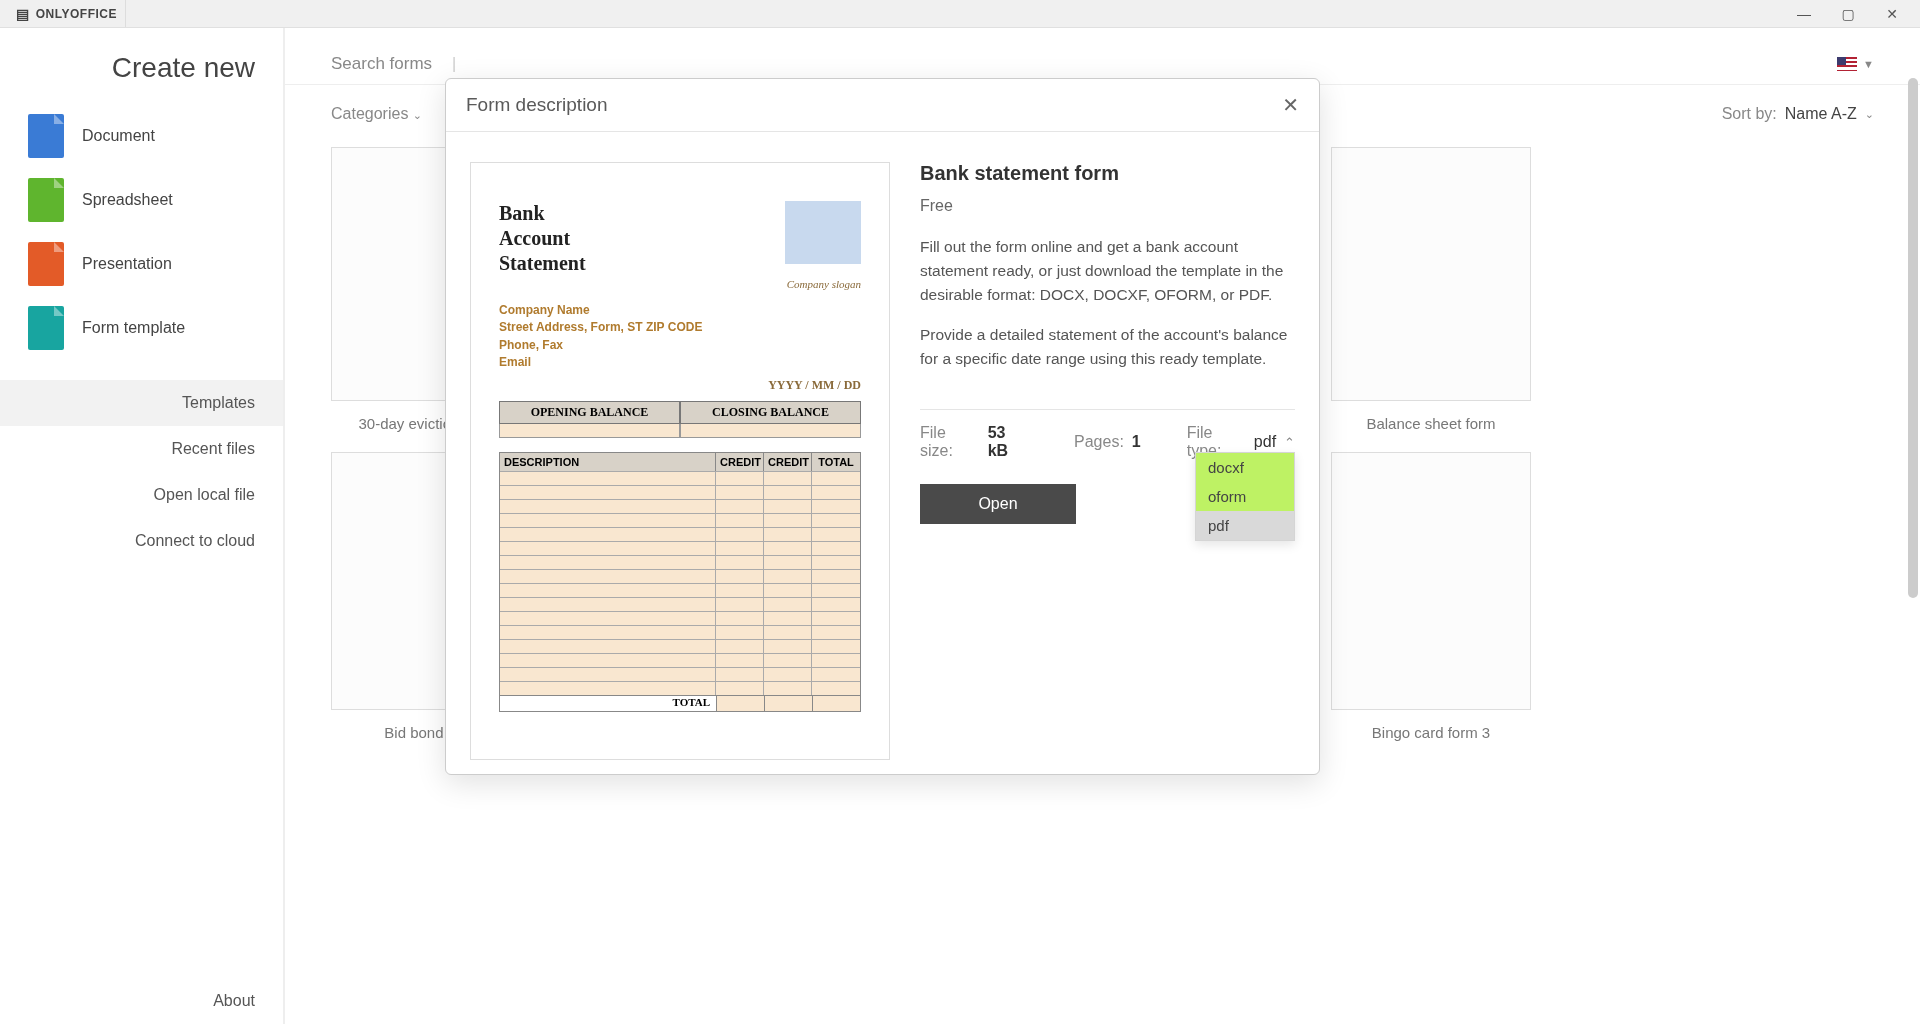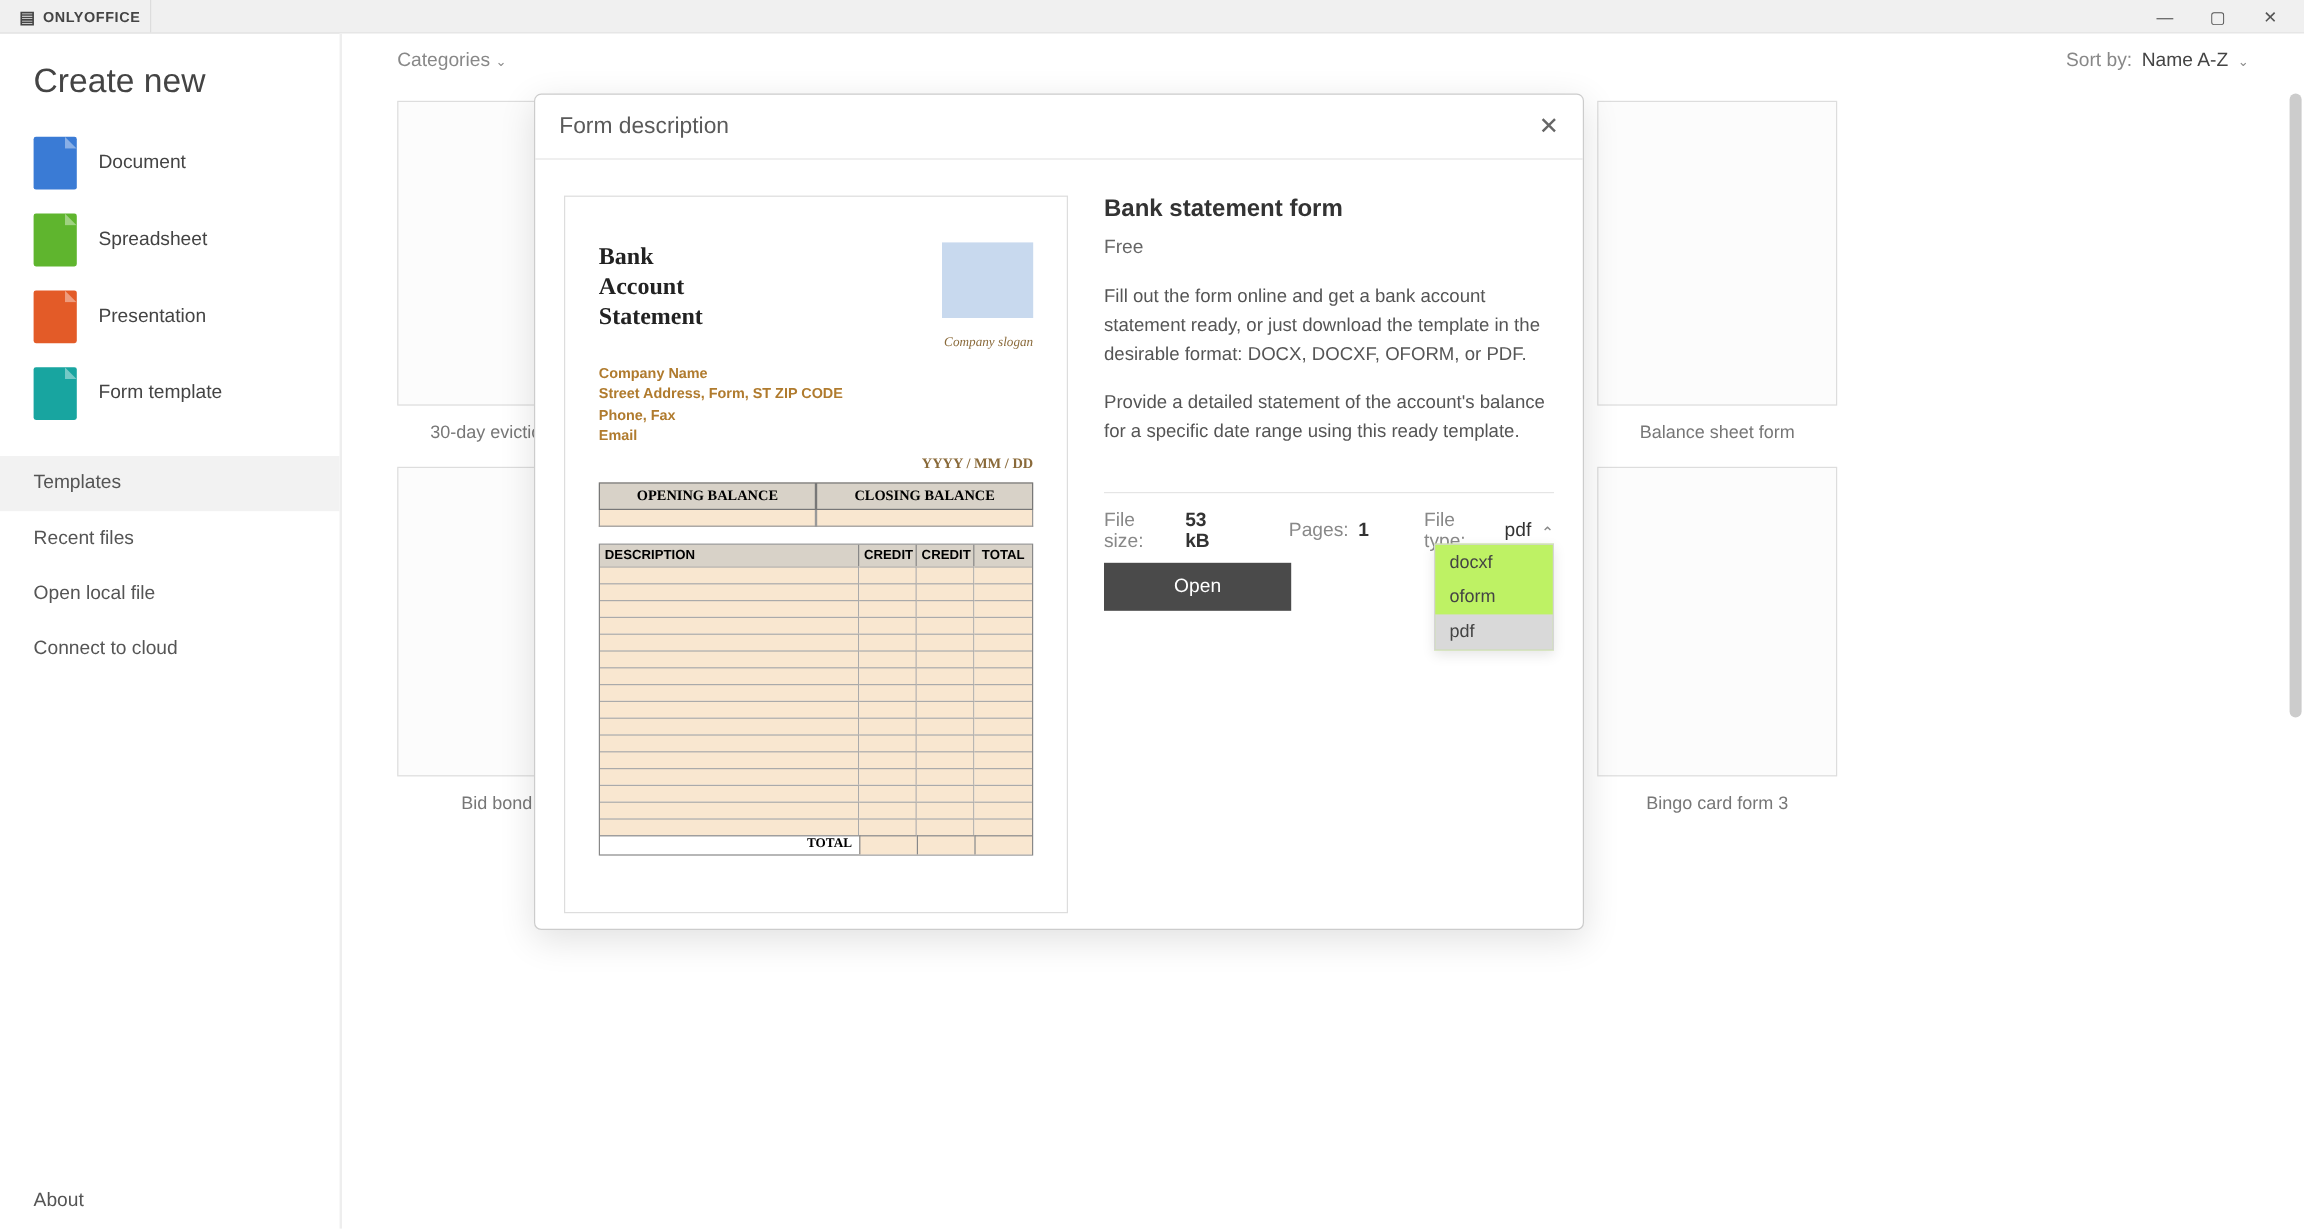--- a/index.html
+++ b/index.html
@@ -2,21 +2,21 @@
 <html><head>
 <meta charset="utf-8">
 <style>
   * { box-sizing: border-box; margin: 0; padding: 0; font-family: -apple-system, BlinkMacSystemFont, "Segoe UI", Arial, sans-serif; }
   body { width: 1920px; height: 1024px; background: #fff; overflow: hidden; position: relative; }
   .titlebar { height: 28px; background: #f0f0f0; border-bottom: 1px solid #e0e0e0; display: flex; align-items: center; padding: 0 8px; }
   .titlebar .logo-area { display: flex; align-items: center; gap: 6px; font-size: 12px; font-weight: 600; color: #444; letter-spacing: 0.5px; padding: 0 8px; height: 100%; border-right: 1px solid #ddd; }
   .titlebar .window-controls { margin-left: auto; display: flex; gap: 4px; }
   .titlebar .window-controls .win-btn { width: 40px; height: 28px; display: flex; align-items: center; justify-content: center; color: #555; font-size: 14px; }
   .app-body { display: flex; height: calc(100% - 28px); }
-  .sidebar { width: 283px; border-right: none; padding: 24px 0 0 0; display: flex; flex-direction: column; }
+  .sidebar { width: 283px; border-right: none; padding: 24px 0 0 0; display: flex; flex-direction: column; text-align: right; }
   .sidebar h1 { font-size: 28px; font-weight: 400; color: #444; padding: 0 28px 20px; }
   .create-item { display: flex; align-items: center; gap: 18px; padding: 10px 28px; color: #444; font-size: 16px; }
   .create-item .icon { width: 36px; height: 44px; border-radius: 2px; position: relative; }
   .create-item .icon::after { content:""; position:absolute; top:0; right:0; width:10px; height:10px; background: rgba(255,255,255,0.4); clip-path: polygon(0 0, 100% 100%, 0 100%); }
   .icon-doc { background:#3a7bd5; }
   .icon-sheet { background:#5fb52e; }
   .icon-pres { background:#e35b28; }
   .icon-form { background:#18a5a0; }
   .nav-sep { height: 20px; }
   .nav-item { padding: 14px 28px; color: #555; font-size: 16px; }
@@ -72,21 +72,21 @@
   .details-pane { flex:1; display:flex; flex-direction:column; }
   .details-pane h3 { font-size:20px; color:#333; font-weight:700; margin-bottom:12px; }
   .price { color:#666; font-size:16px; margin-bottom:20px; }
   .desc-text { color:#555; font-size:15.5px; line-height:1.55; margin-bottom:16px; }
   .meta-sep { border-top:1px solid #e5e5e5; margin: 22px 0 14px; }
   .meta-row { display:flex; gap: 46px; align-items:center; font-size:16px; color:#888; position:relative;}
   .meta-row .mblock{ display:flex; gap:8px; align-items:center;}
   .meta-row strong { color:#333; font-weight:600; }
   .filetype { display:flex; align-items:center; gap:8px; margin-left:auto;}
   .filetype .dd-val { color:#333; font-weight:500;}
-  .open-btn { margin-top:8px; width:156px; height:40px; background:#4a4a4a; color:#fff; border:none; font-size:16px; font-weight:500; display:flex; align-items:center; justify-content:center;}
+  .open-btn { margin-top:24px; width:156px; height:40px; background:#4a4a4a; color:#fff; border:none; font-size:16px; font-weight:500; display:flex; align-items:center; justify-content:center;}
   .dropdown { position:absolute; right:0; top:28px; width:100px; background:#bef264; border:1px solid #d5d5d5; box-shadow:0 4px 10px rgba(0,0,0,0.1);margin-left:16px; }
   .dropdown .opt{ padding:6px 12px; font-size:15px; color:#444;}
   .dropdown .opt.selected{ background:#d9d9d9;}
 </style>
 </head>
 <body>
 
 <div class="titlebar">
   <div class="logo-area">
     <span style="font-size:14px;">▤</span>
@@ -122,20 +122,28 @@
     <div class="nav-item active"><span>Templates</span></div>
     <div class="nav-item"><span>Recent files</span></div>
     <div class="nav-item"><span>Open local file</span></div>
     <div class="nav-item"><span>Connect to cloud</span></div>
     <div class="bottom-nav">
       <div class="nav-item"><span>About</span></div>
     </div>
   </div>
 
   <div class="main">
+    <div class="main-header">
+      <span class="search-label">Search forms</span>
+      <span style="color:#ccc;">|</span>
+      <div class="lang">
+        <span class="flag"></span>
+        <span class="chev">▼</span>
+      </div>
+    </div>
     <div class="sub-header">
       <span>
         <span>Categories</span>
         <span class="chev"> ⌄</span>
       </span>
       <div class="sort-area">
         <span>Sort by:</span>
         <span class="sort-val">Name A-Z</span>
         <span class="chev">⌄</span>
       </div>

